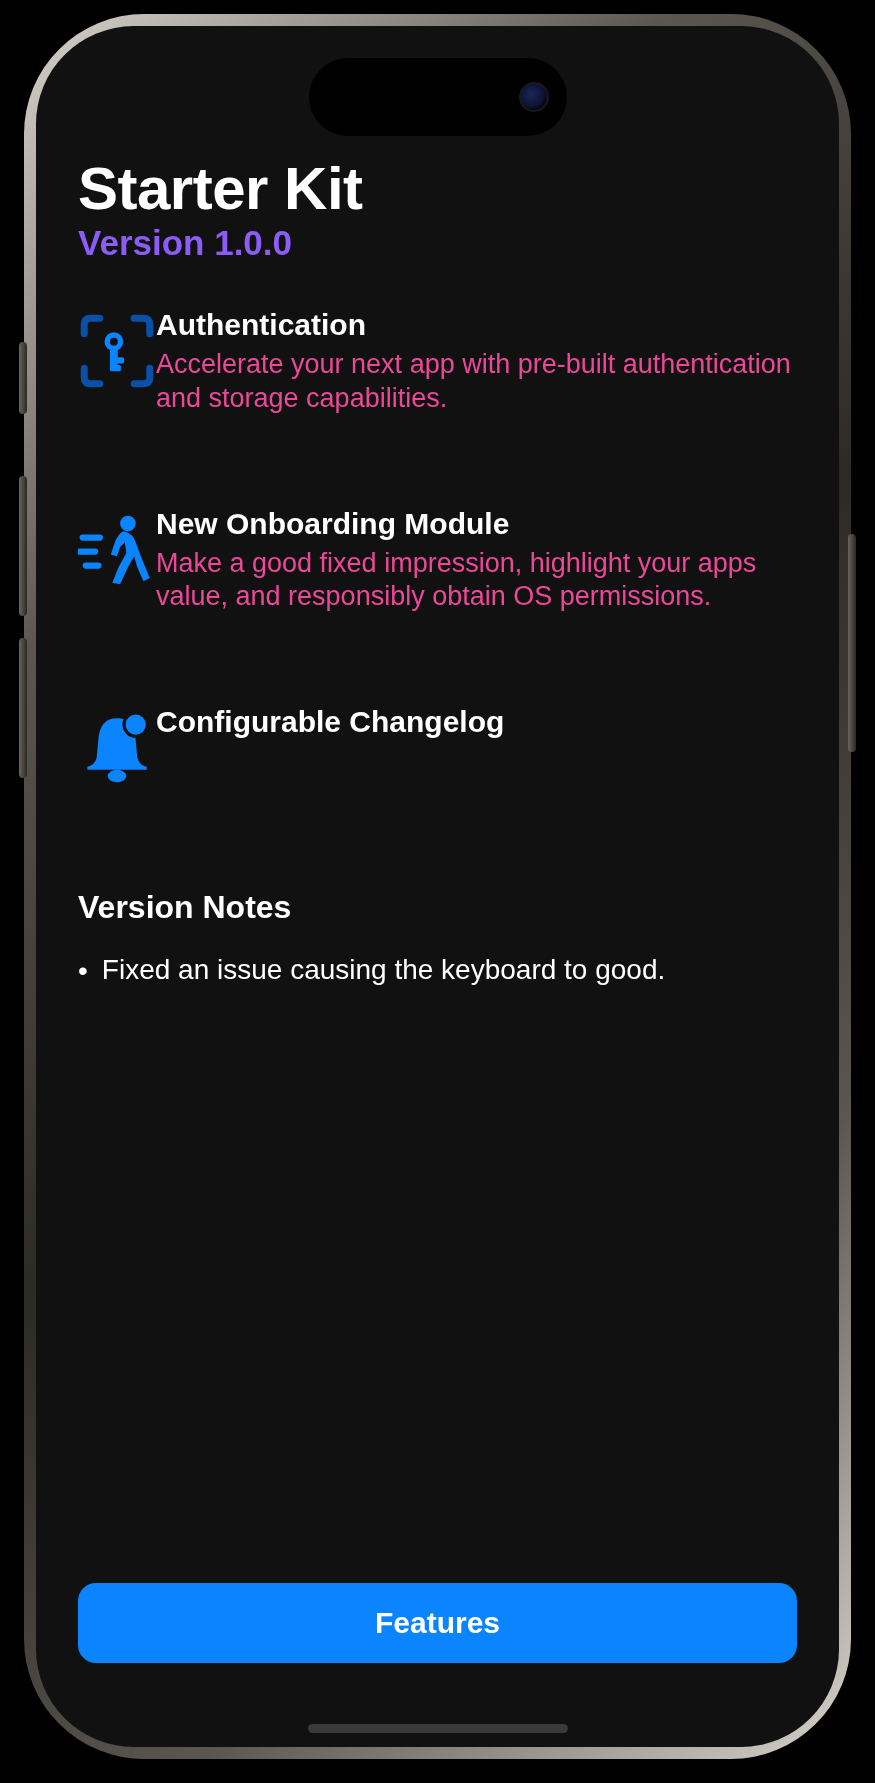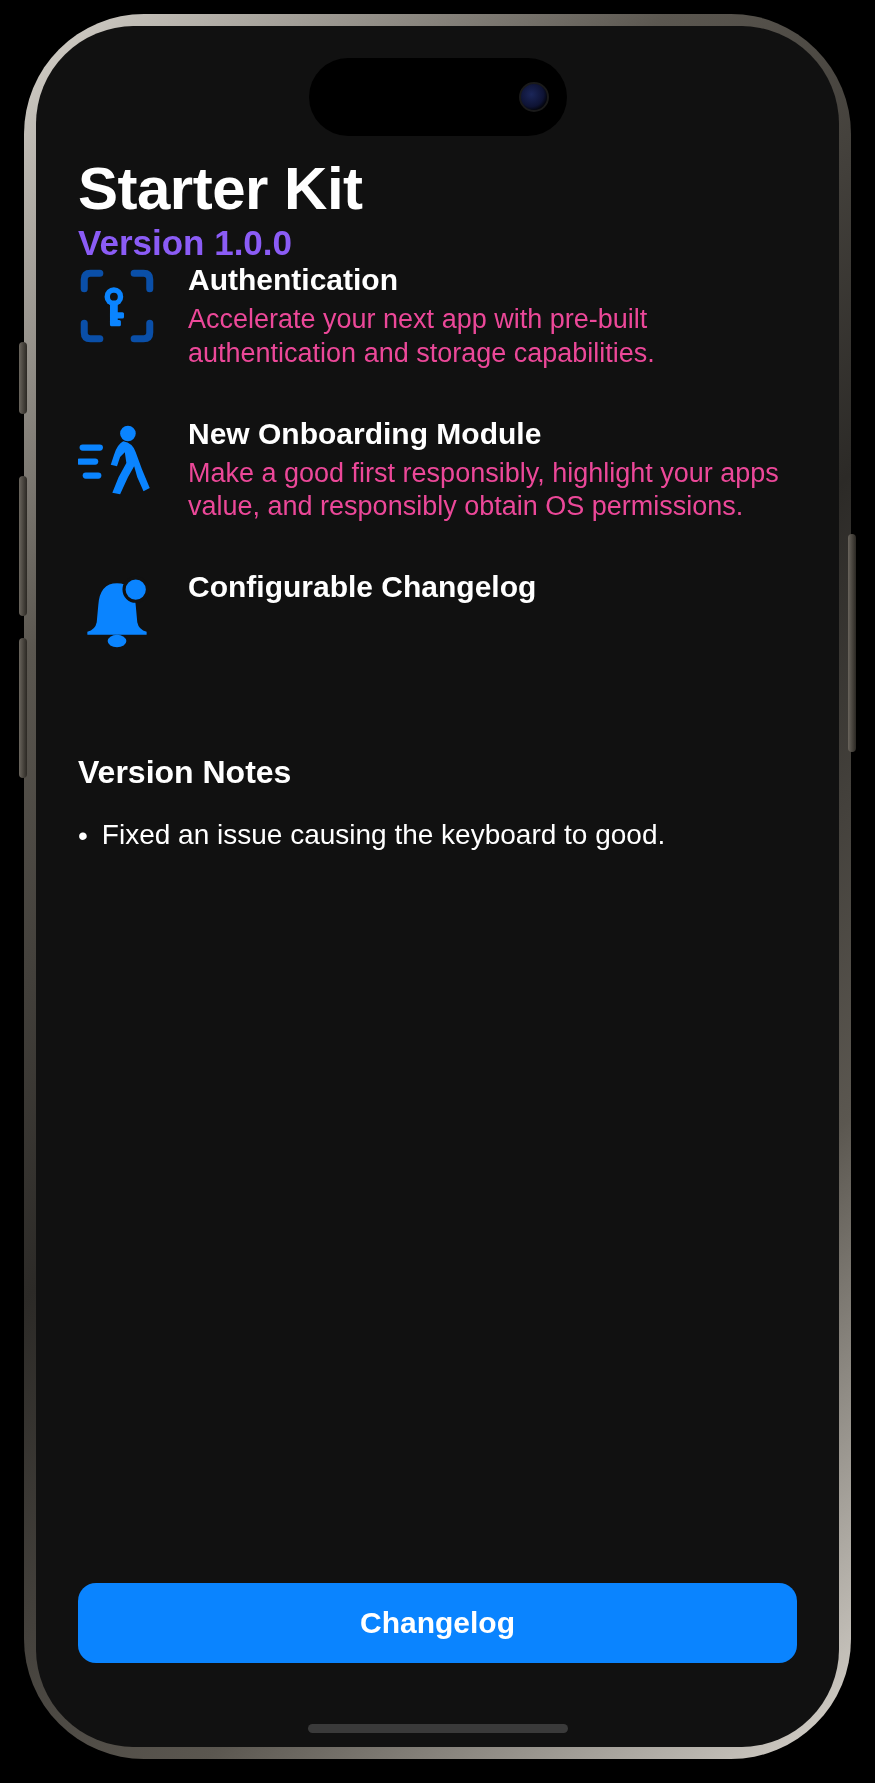--- a/index.html
+++ b/index.html
@@ -102,22 +102,22 @@
     font-size: 32px;
     font-weight: 700;
     color: #fff;
     margin-top: 68px;
     margin-bottom: 40px;
   }
   .section-heading.tight { margin-top: 56px; margin-bottom: 28px; }
 
   .feature {
     display: flex;
-    gap: 32px;
     margin-bottom: 46px;
+    margin-top: 45px;
   }
   .feature-icon {
     flex: 0 0 78px;
     height: 78px;
     display: flex;
     align-items: center;
     justify-content: center;
     margin-top: 4px;
   }
   .feature-text { flex: 1; }
@@ -232,21 +232,21 @@
                 <line x1="10" y1="70" x2="26" y2="70"></line>
               </g>
               <g fill="#0a84ff">
                 <circle cx="64" cy="16" r="10"></circle>
                 <path d="M58 26 Q50 30 46 44 L42 56 L50 58 L54 46 L60 40 L62 54 L52 72 L44 92 L54 94 L64 72 L72 58 L76 72 L84 90 L92 86 L82 62 L74 40 Q70 28 58 26 Z"></path>
               </g>
             </svg>
           </div>
           <div class="feature-text">
             <div class="feature-title">New Onboarding Module</div>
-            <div class="feature-desc">Make a good first responsibly, highlight your apps value, and responsibly obtain OS permissions.</div>
+            <div class="feature-desc">Make a good fixed impression, highlight your apps value, and responsibly obtain OS permissions.</div>
           </div>
         </div>
 
         <div class="feature">
           <div class="feature-icon">
             <svg width="78" height="78" viewBox="0 0 100 100">
               <g fill="#0a84ff">
                 <path d="M50 12 Q28 12 26 40 L24 62 Q22 72 12 74 L12 78 L88 78 L88 74 Q78 72 76 62 L74 40 Q72 12 50 12 Z"></path>
                 <ellipse cx="50" cy="86" rx="12" ry="8"></ellipse>
               </g>
@@ -262,20 +262,20 @@
         <div class="section-heading tight">Version Notes</div>
 
         <div class="note-row">
           <span class="bullet">•</span>
           <span>Fixed an issue causing the keyboard to good.</span>
         </div>
 
         <div class="spacer"></div>
 
         <button class="continue-btn">
-          <span>Changelog</span>
+          <span>Features</span>
         </button>
       </div>
 
       <div class="home-indicator"></div>
     </div>
   </div>
 </div>
 
 </body></html>

